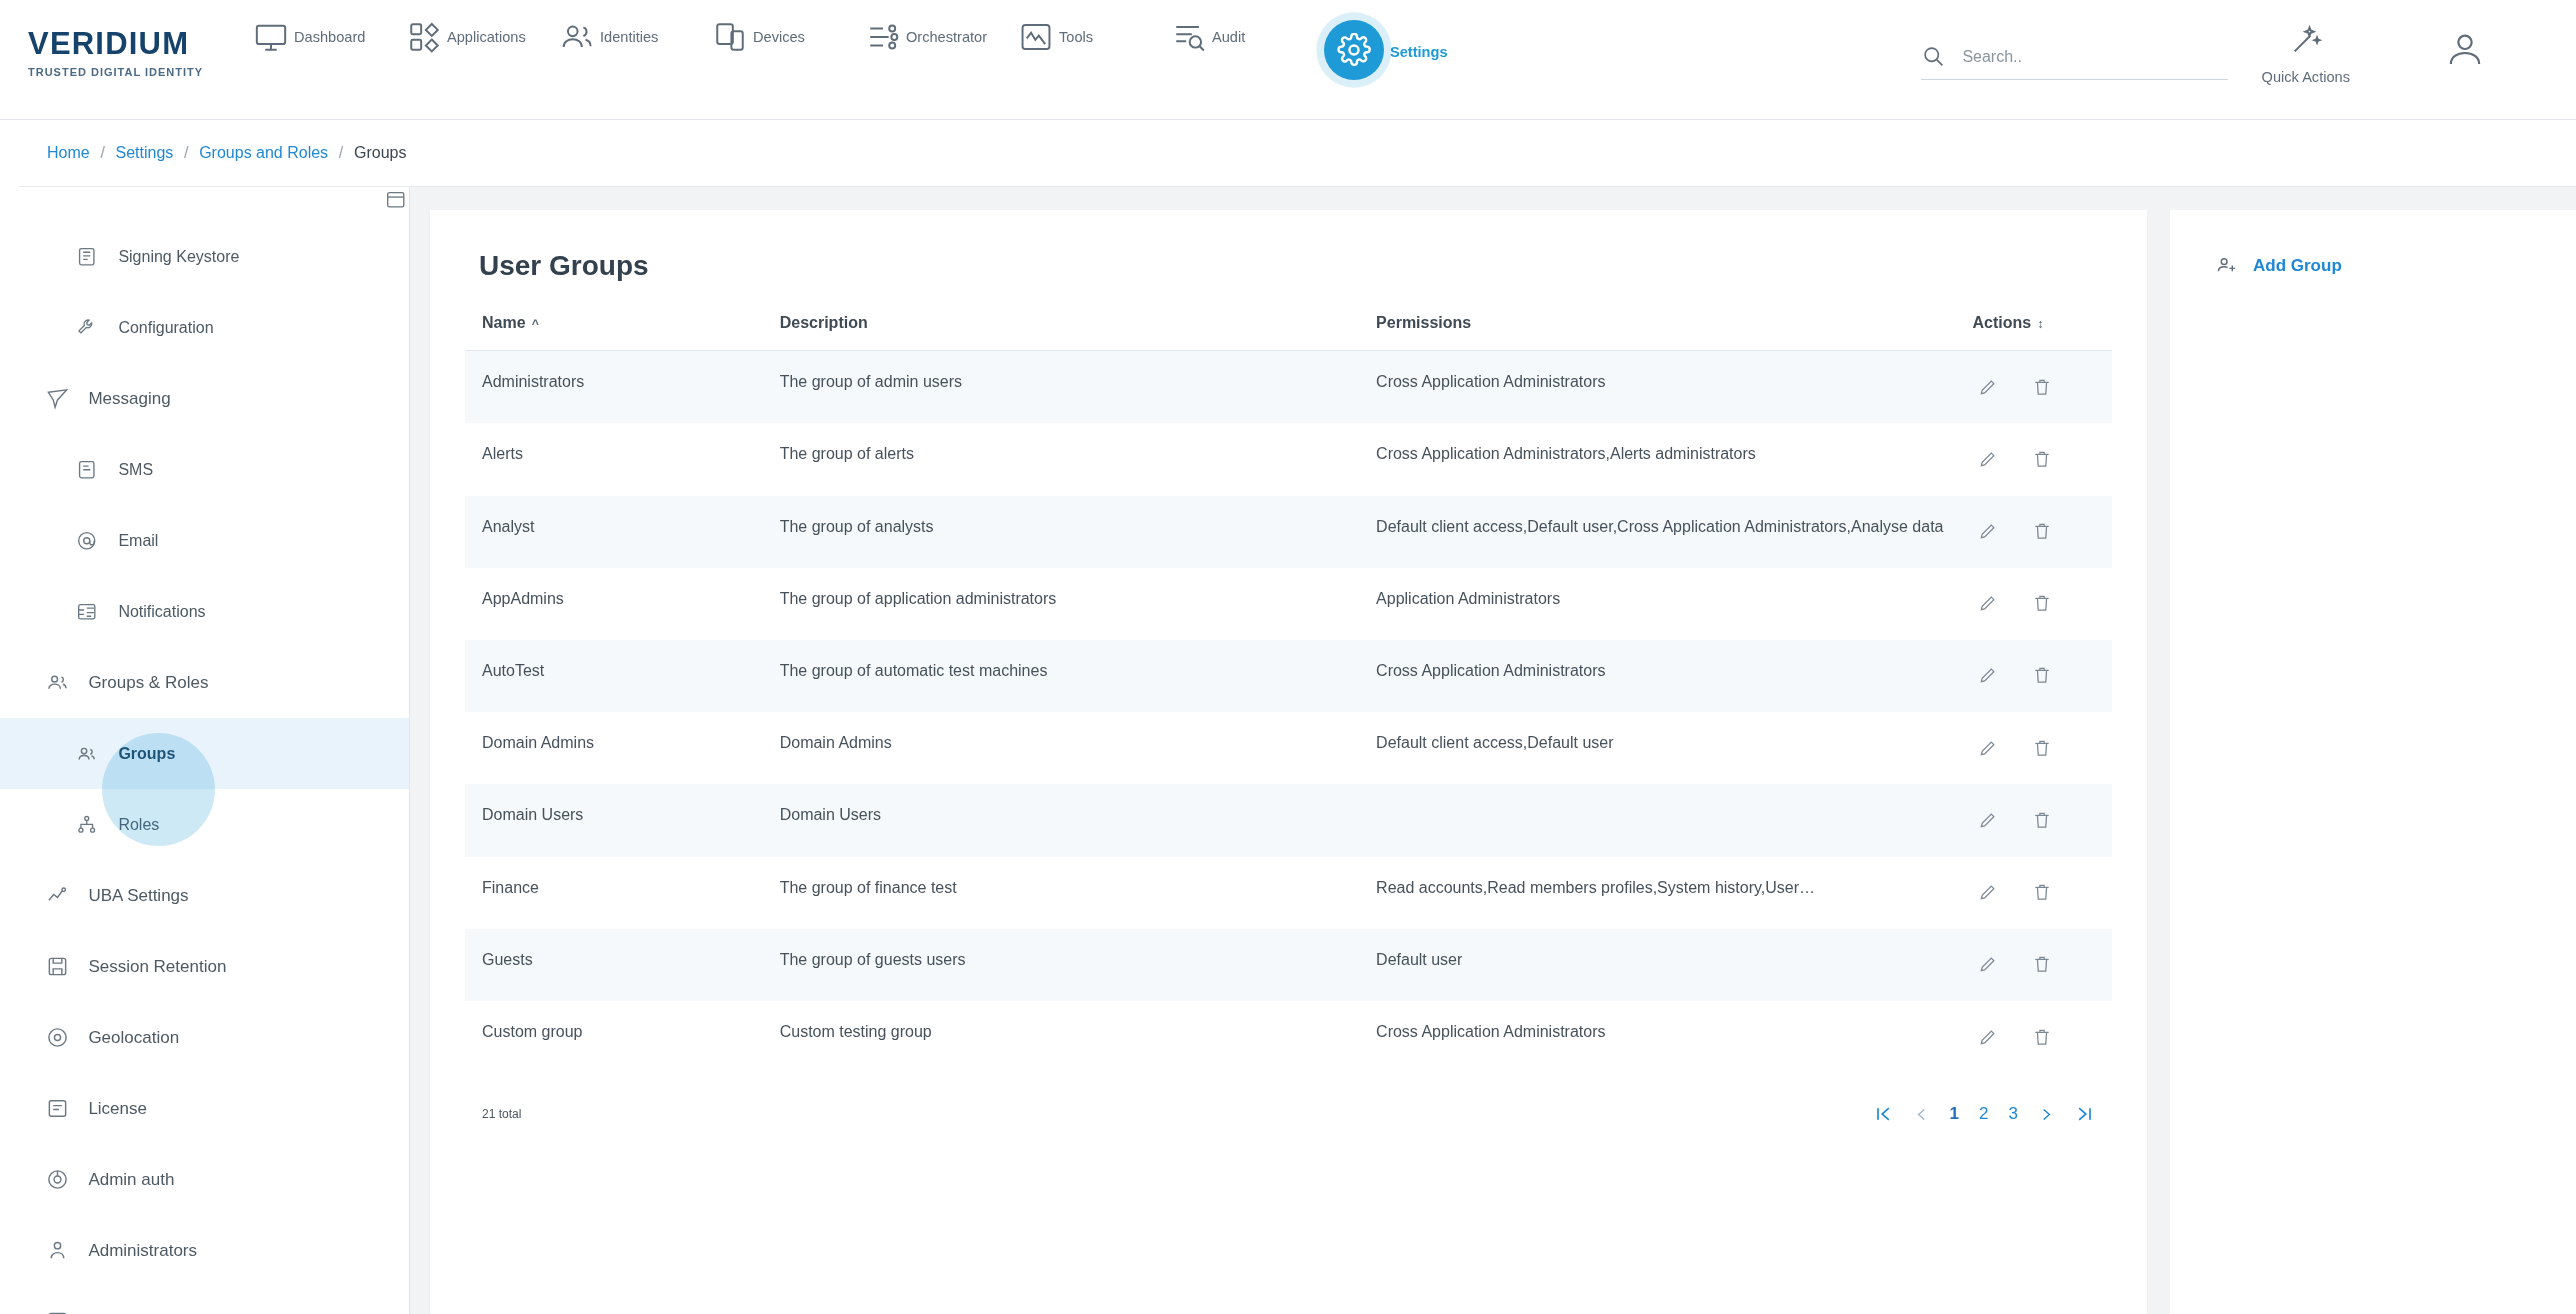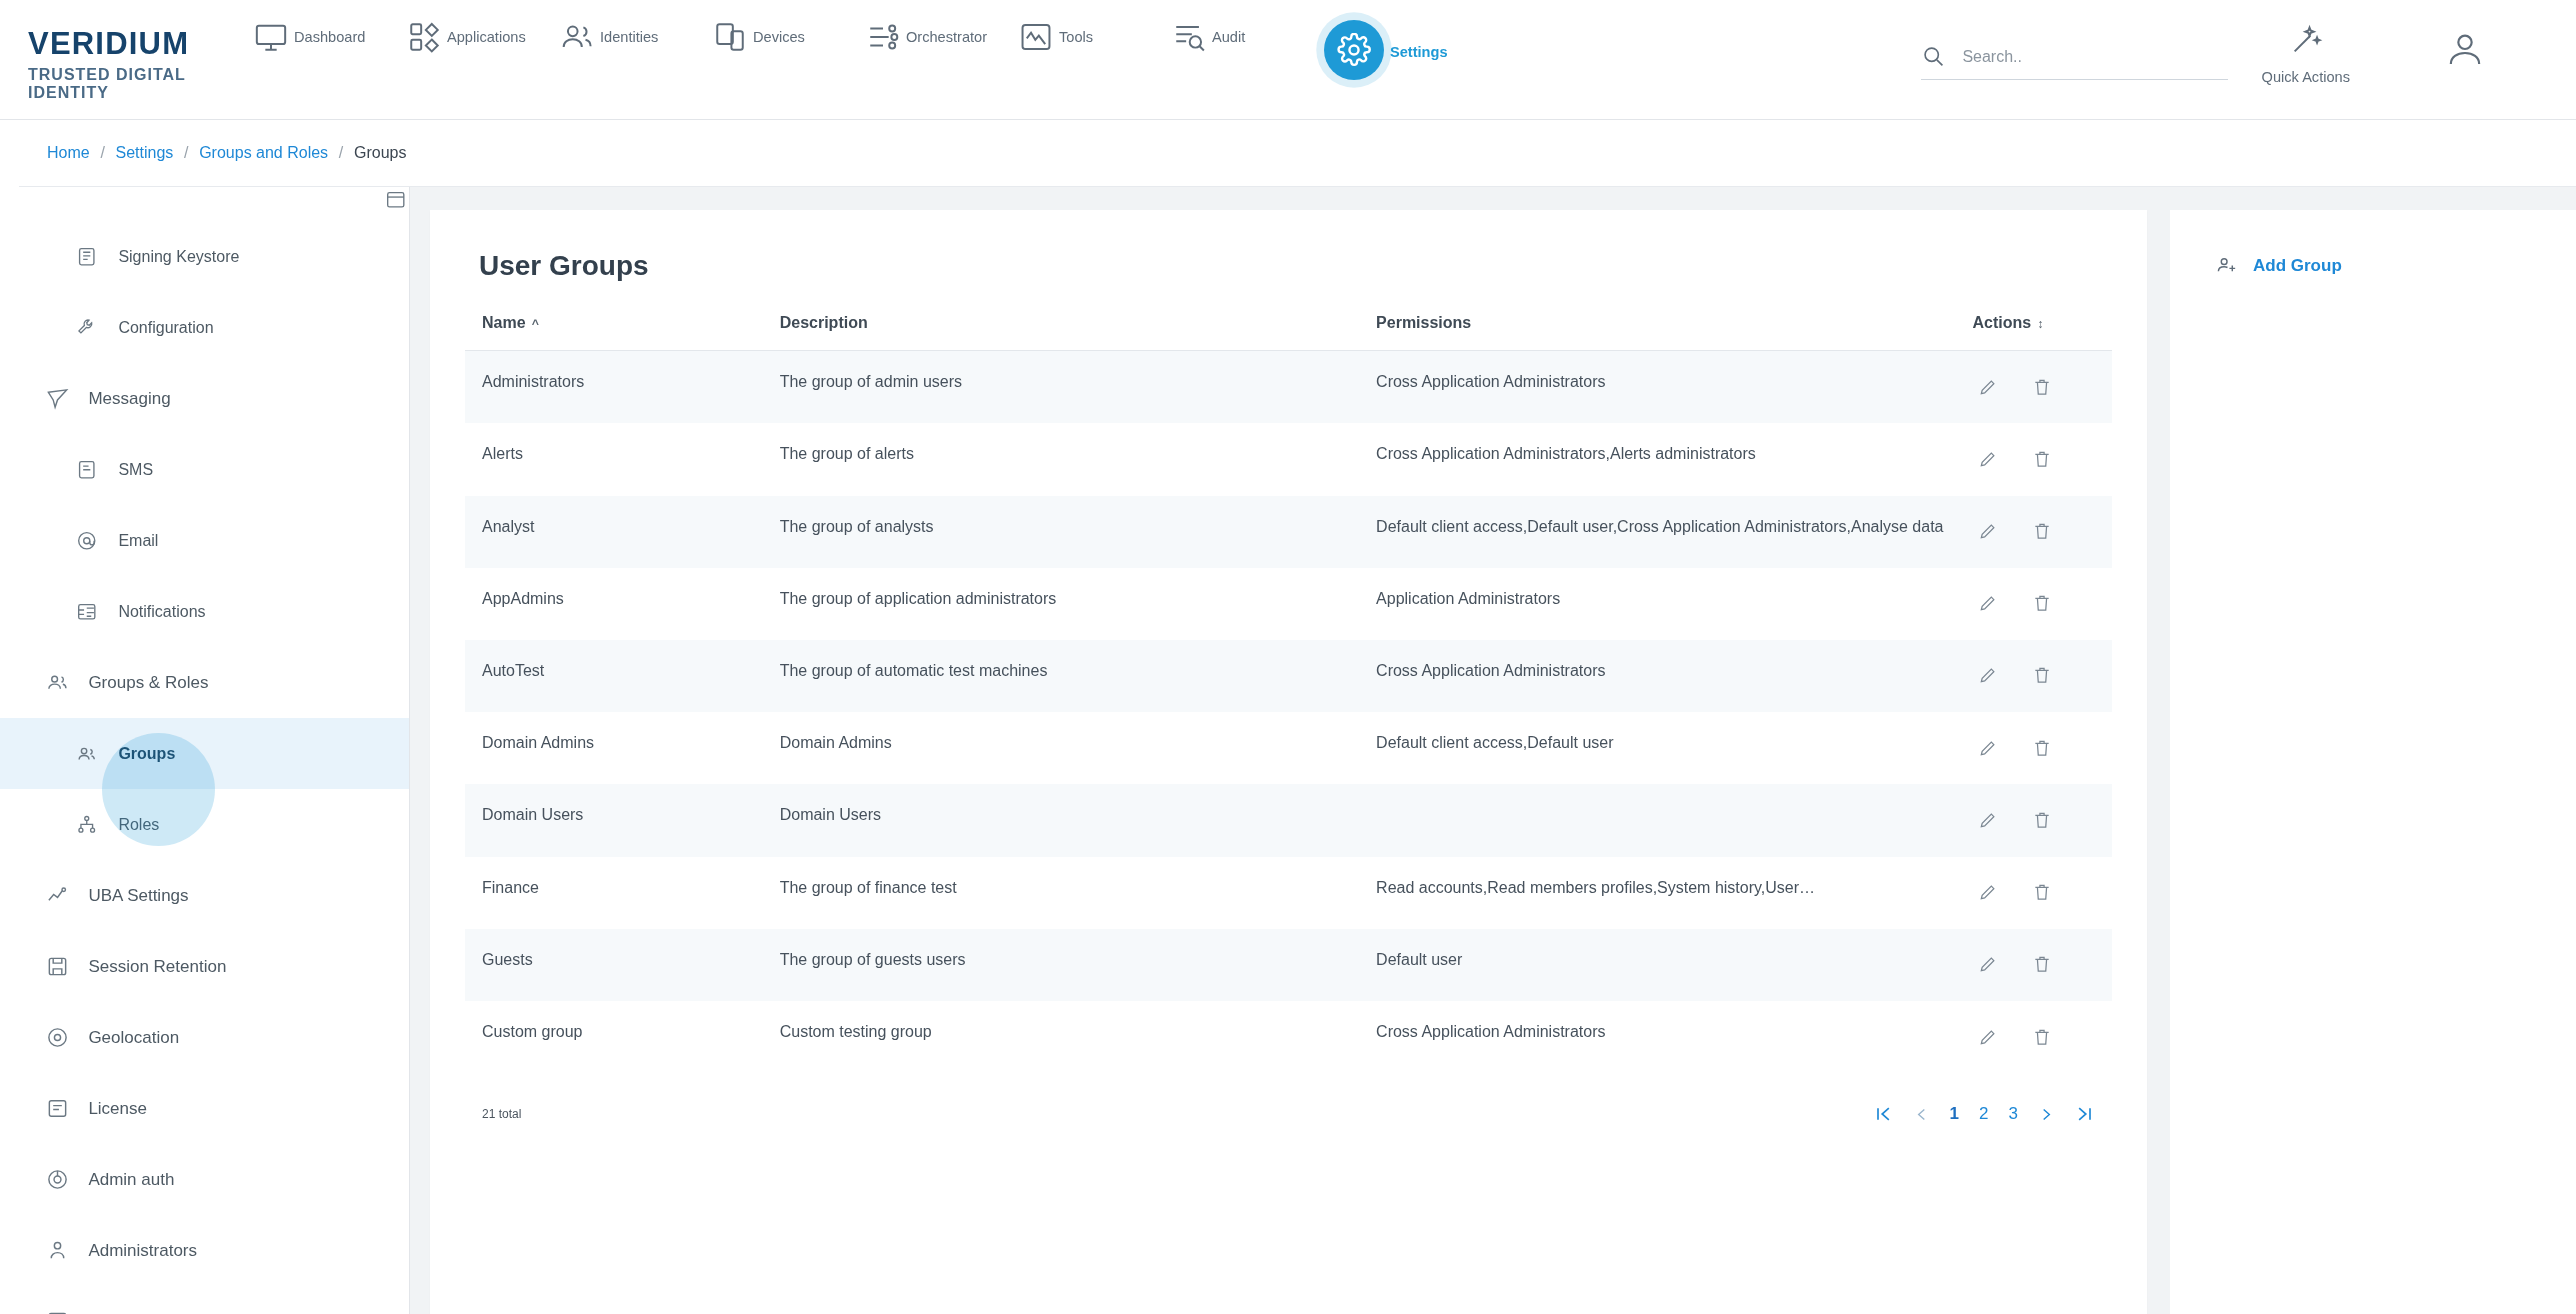--- a/index.html
+++ b/index.html
@@ -26,21 +26,21 @@
   }
   .logo-word {
     font-size: 31px;
     letter-spacing: 1.2px;
     font-weight: 700;
     color: #16436b;
     line-height: 1;
   }
   .logo-sub {
     margin-top: 7px;
-    font-size: 16px;
+    font-size: 11px;
     letter-spacing: 1px;
     color: #4a6a86;
     font-weight: 600;
   }
   .nav {
     display: flex;
     align-items: flex-start;
     gap: 0px;
     padding-top: 12.3px;
   }

